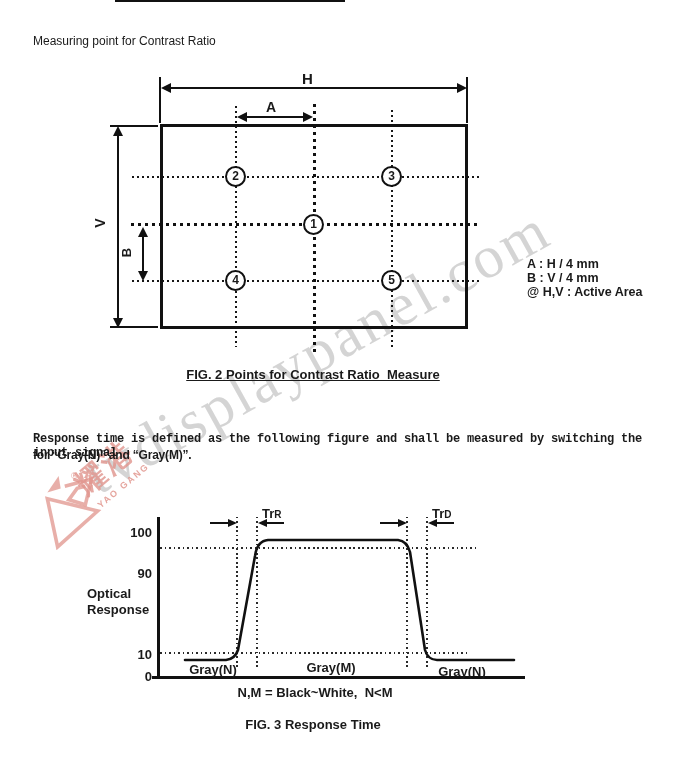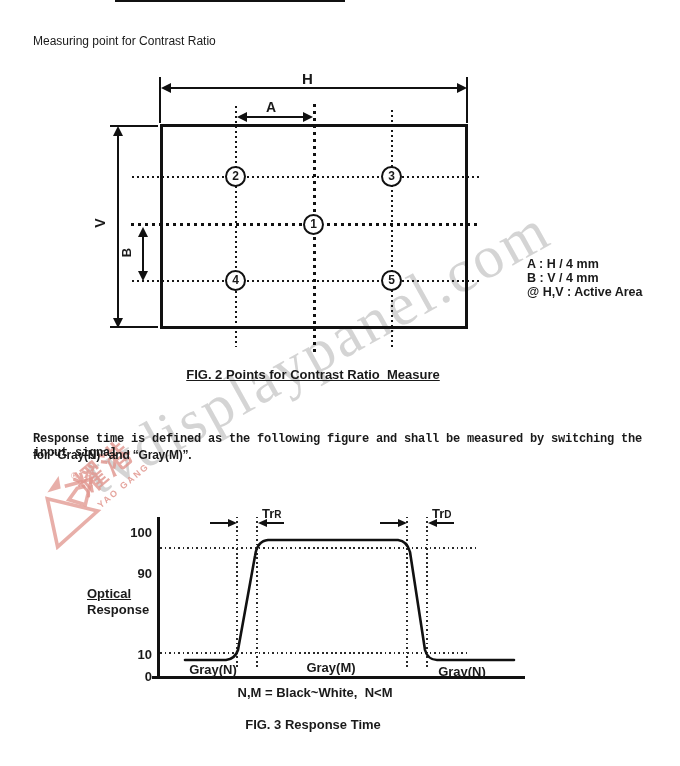--- a/index.html
+++ b/index.html
@@ -116,21 +116,21 @@
   <div class="abs lyr" style="left:33px;top:432px;font-size:12px;font-weight:bold;letter-spacing:-0.2px;font-family:Liberation Mono, monospace;">Response time is defined as the following figure and shall be measured by switching the input signal</div>
   <div class="abs lyr" style="left:33px;top:448px;font-size:12px;font-weight:bold;letter-spacing:-0.2px;">for “Gray(N)” and “Gray(M)”.</div>
 
   <div class="abs lyr">
 
     <div class="abs lbl" style="left:112px;top:525px;width:40px;text-align:right;">100</div>
     <div class="abs lbl" style="left:112px;top:542px;width:40px;text-align:right;margin-top:24px;">90</div>
     <div class="abs lbl" style="left:112px;top:647px;width:40px;text-align:right;">10</div>
     <div class="abs lbl" style="left:112px;top:669px;width:40px;text-align:right;">0</div>
 
-    <div class="abs lbl" style="left:87px;top:586px;text-decoration:underline;">Optical</div>
+    <div class="abs lbl" style="left:87px;top:586px;">Optical</div>
     <div class="abs lbl" style="left:87px;top:602px;">Response</div>
 
     <div class="abs hdotf" style="left:160px;top:547px;width:318px;"></div>
     <div class="abs hdotf" style="left:160px;top:652px;width:308px;"></div>
     <div class="abs vdotf" style="left:236px;top:517px;height:152px;"></div>
     <div class="abs vdotf" style="left:256px;top:517px;height:152px;"></div>
     <div class="abs vdotf" style="left:406px;top:517px;height:152px;"></div>
     <div class="abs vdotf" style="left:426px;top:517px;height:152px;"></div>
 
     <div class="abs blk" style="left:157px;top:517px;width:2.5px;height:162px;"></div>

